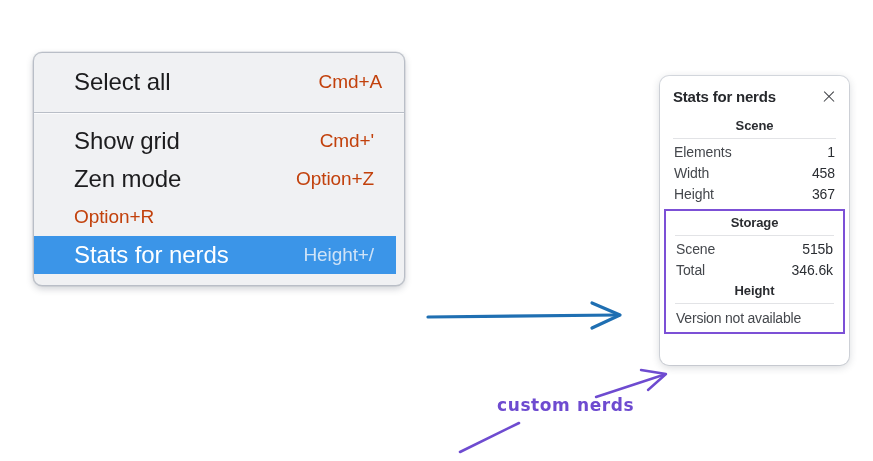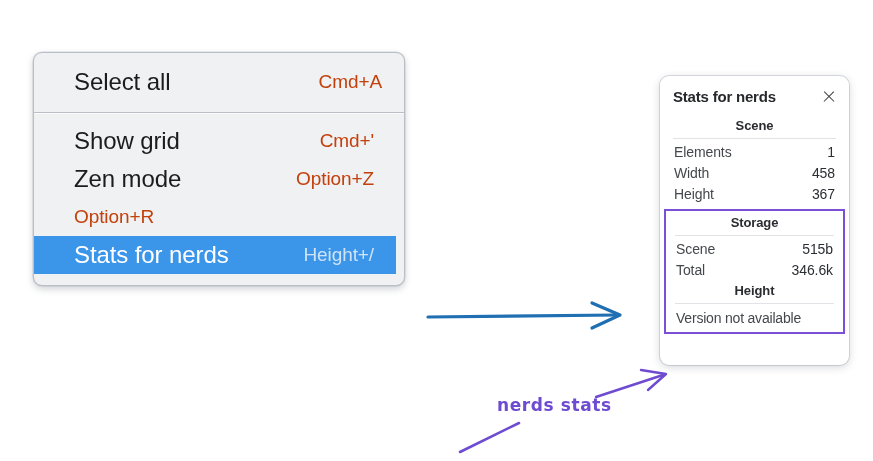--- a/index.html
+++ b/index.html
@@ -274,14 +274,14 @@
 
     <g>
       <path d="M596 397 L663 375" stroke="#6e4bd0" stroke-width="2.4" fill="none" stroke-linecap="round"></path>
       <path d="M641 370 L666 374 L648 390" stroke="#6e4bd0" stroke-width="2.4" fill="none" stroke-linecap="round" stroke-linejoin="round"></path>
     </g>
 
     <g>
       <path d="M460 452 L519 423" stroke="#6e4bd0" stroke-width="2.6" fill="none" stroke-linecap="round"></path>
     </g>
   </svg>
-  <div class="anno-text">nerds stats</div>
+  <div class="anno-text">custom nerds</div>
 </div>
 
 </body></html>

